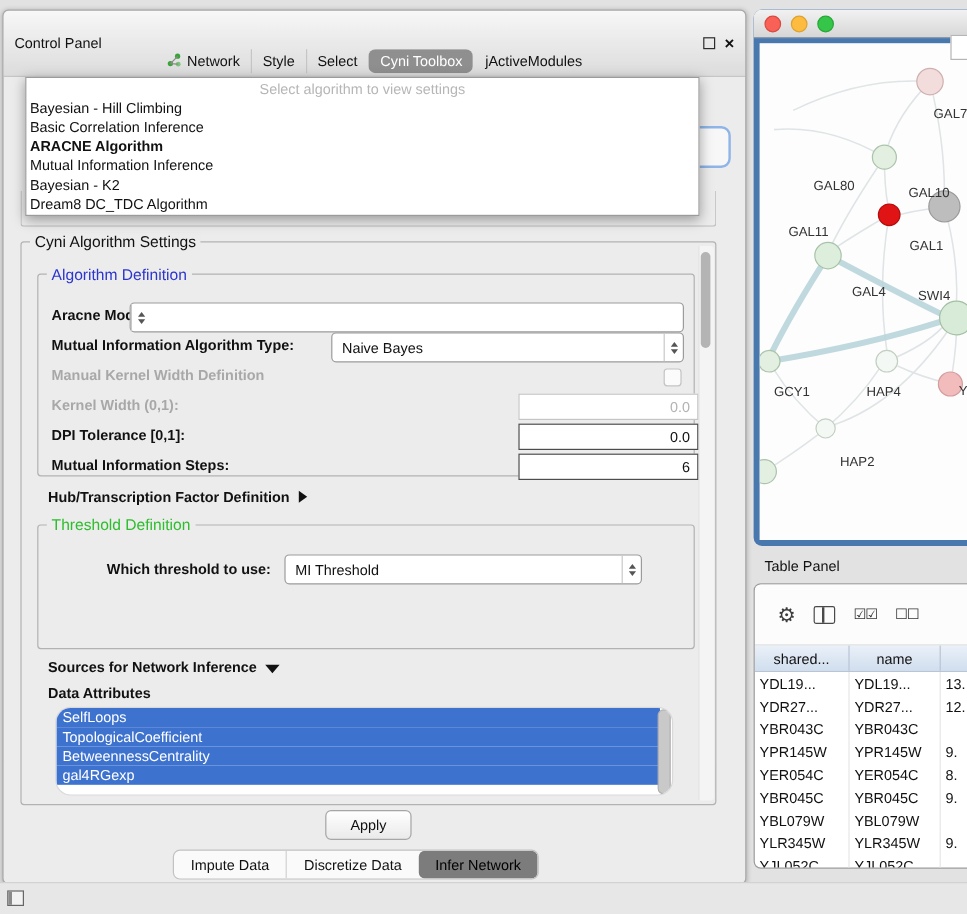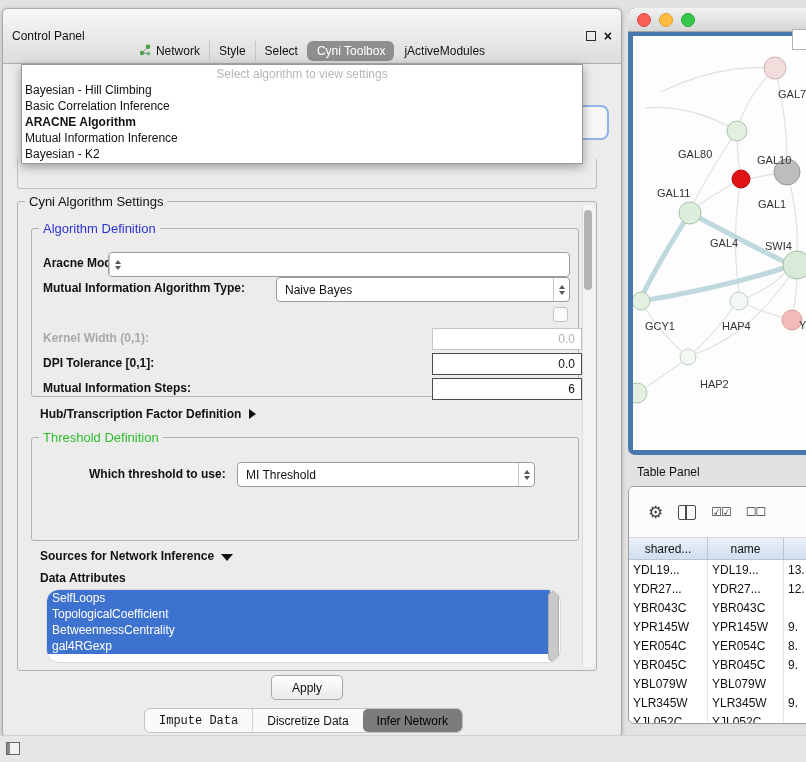--- a/index.html
+++ b/index.html
@@ -67,21 +67,21 @@
 
   .set-scroll{position:absolute;right:1px;top:3px;bottom:3px;width:12px;background:#f4f4f4;border-left:1px solid #dcdcdc;border-radius:0 3px 3px 0;}
   .set-thumb{position:absolute;left:1px;top:5px;width:8px;height:80px;background:#b4b4b4;border-radius:4px;}
 
   .btn{position:absolute;display:flex;align-items:center;justify-content:center;
     background:linear-gradient(#ffffff,#eaeaea);border:1px solid #a6a6a6;border-radius:5px;}
 
   .seg{display:flex;position:absolute;left:141px;top:699px;height:23px;background:#fafafa;border:1px solid #c2c2c2;
     border-radius:6px;overflow:hidden;align-items:stretch;}
   .seg .s{display:flex;align-items:center;padding:0 14px;border-left:1px solid #d2d2d2;white-space:nowrap;}
-  .seg .s:first-child{border-left:none;font-family:Liberation Mono, monospace;}
+  .seg .s:first-child{border-left:none;}
   .seg .s.sel{background:#7c7c7c;color:#000000;border-radius:5px;border-left:none;}
 
   
   #network-window{position:absolute;left:628px;top:8px;width:185px;height:447px;background:#4878ae;border-radius:7px 0 0 7px;}
   .net-title{height:23px;background:linear-gradient(#f2f2f2,#d6d6d6);border-radius:7px 0 0 0;
     border-bottom:1px solid #a6a6a6;display:flex;align-items:center;padding-left:9px;gap:8px;}
   .light{width:12px;height:12px;border-radius:50%;}
   .red{background:#f96156;border:1px solid #d84a41;}
   .yellow{background:#fdbc40;border:1px solid #dea32e;}
   .greenl{background:#35c649;border:1px solid #27a837;}
@@ -152,20 +152,21 @@
   <div id="combo-ghost"></div>
   <div id="ghost-group"></div>
 
   <div class="algo-popup">
     <div class="popup-ph">Select algorithm to view settings</div>
     <div class="popup-item">Bayesian - Hill Climbing</div>
     <div class="popup-item">Basic Correlation Inference</div>
     <div class="popup-item selbold">ARACNE Algorithm</div>
     <div class="popup-item">Mutual Information Inference</div>
     <div class="popup-item">Bayesian - K2</div>
+    <div class="popup-item">Dream8 DC_TDC Algorithm</div>
   </div>
 
   <div class="grp" id="settings-group" style="left:14px;top:192px;width:578px;height:468px;">
     <span class="gtitle">Cyni Algorithm Settings</span>
 
     <div class="grp" style="left:13px;top:26px;width:546px;height:167px;">
       <span class="gtitle blue">Algorithm Definition</span>
 
       <span class="lbl b" style="left:11px;top:27px;">Aracne Mode:</span>
       <div class="combo" style="left:76px;top:23px;width:460px;height:23px;">
@@ -177,20 +178,21 @@
 
       <span class="lbl b" style="left:11px;top:52px;">Mutual Information Algorithm Type:</span>
       <div class="combo" style="left:244px;top:48px;width:292px;height:23px;">
         <span class="val">Naive Bayes</span>
         <span class="stepper">
             <i class="tri-up"></i>
             <i class="tri-dn"></i>
           </span>
       </div>
 
+      <span class="lbl b dis" style="left:11px;top:77px;">Manual Kernel Width Definition</span>
       <div class="checkbox" style="left:521px;top:78px;"></div>
 
       <span class="lbl b dis" style="left:11px;top:102px;">Kernel Width (0,1):</span>
       <div class="field disabled" style="left:400px;top:99px;width:136px;height:20px;">
         <span>0.0</span>
       </div>
 
       <span class="lbl b" style="left:11px;top:127px;">DPI Tolerance [0,1]:</span>
       <div class="field" style="left:400px;top:124px;width:136px;height:20px;">
         <span>0.0</span>

